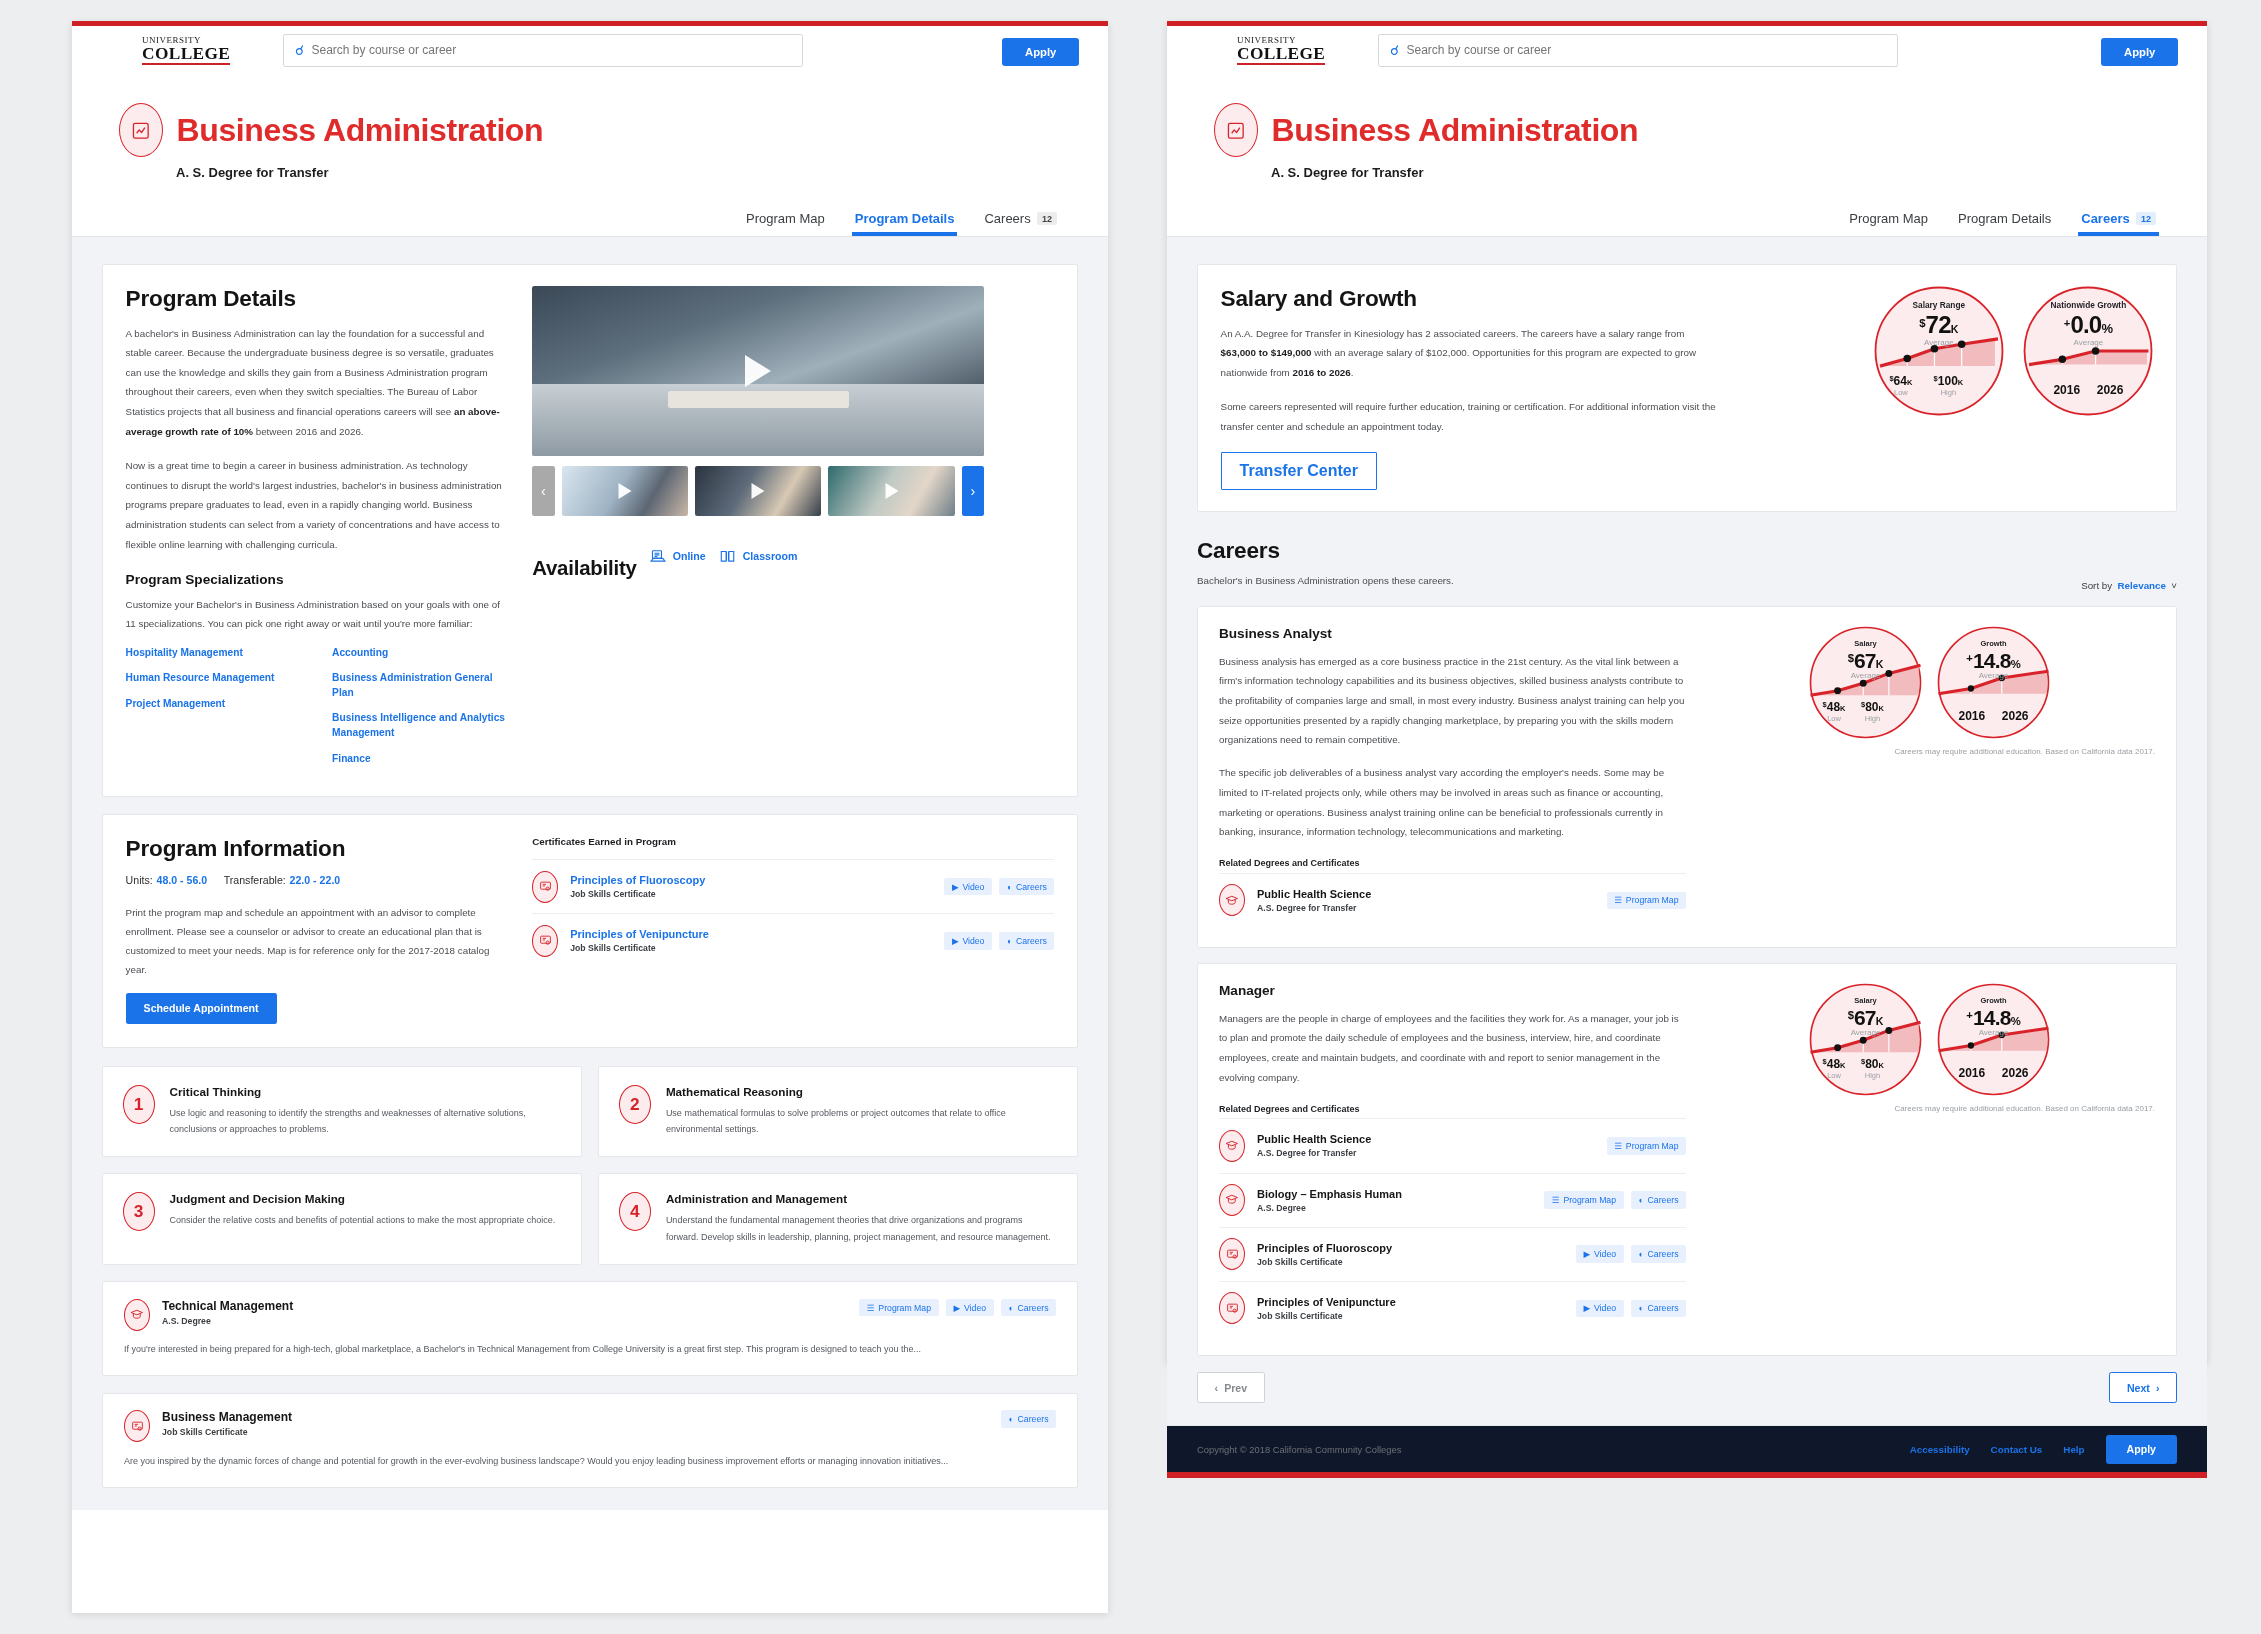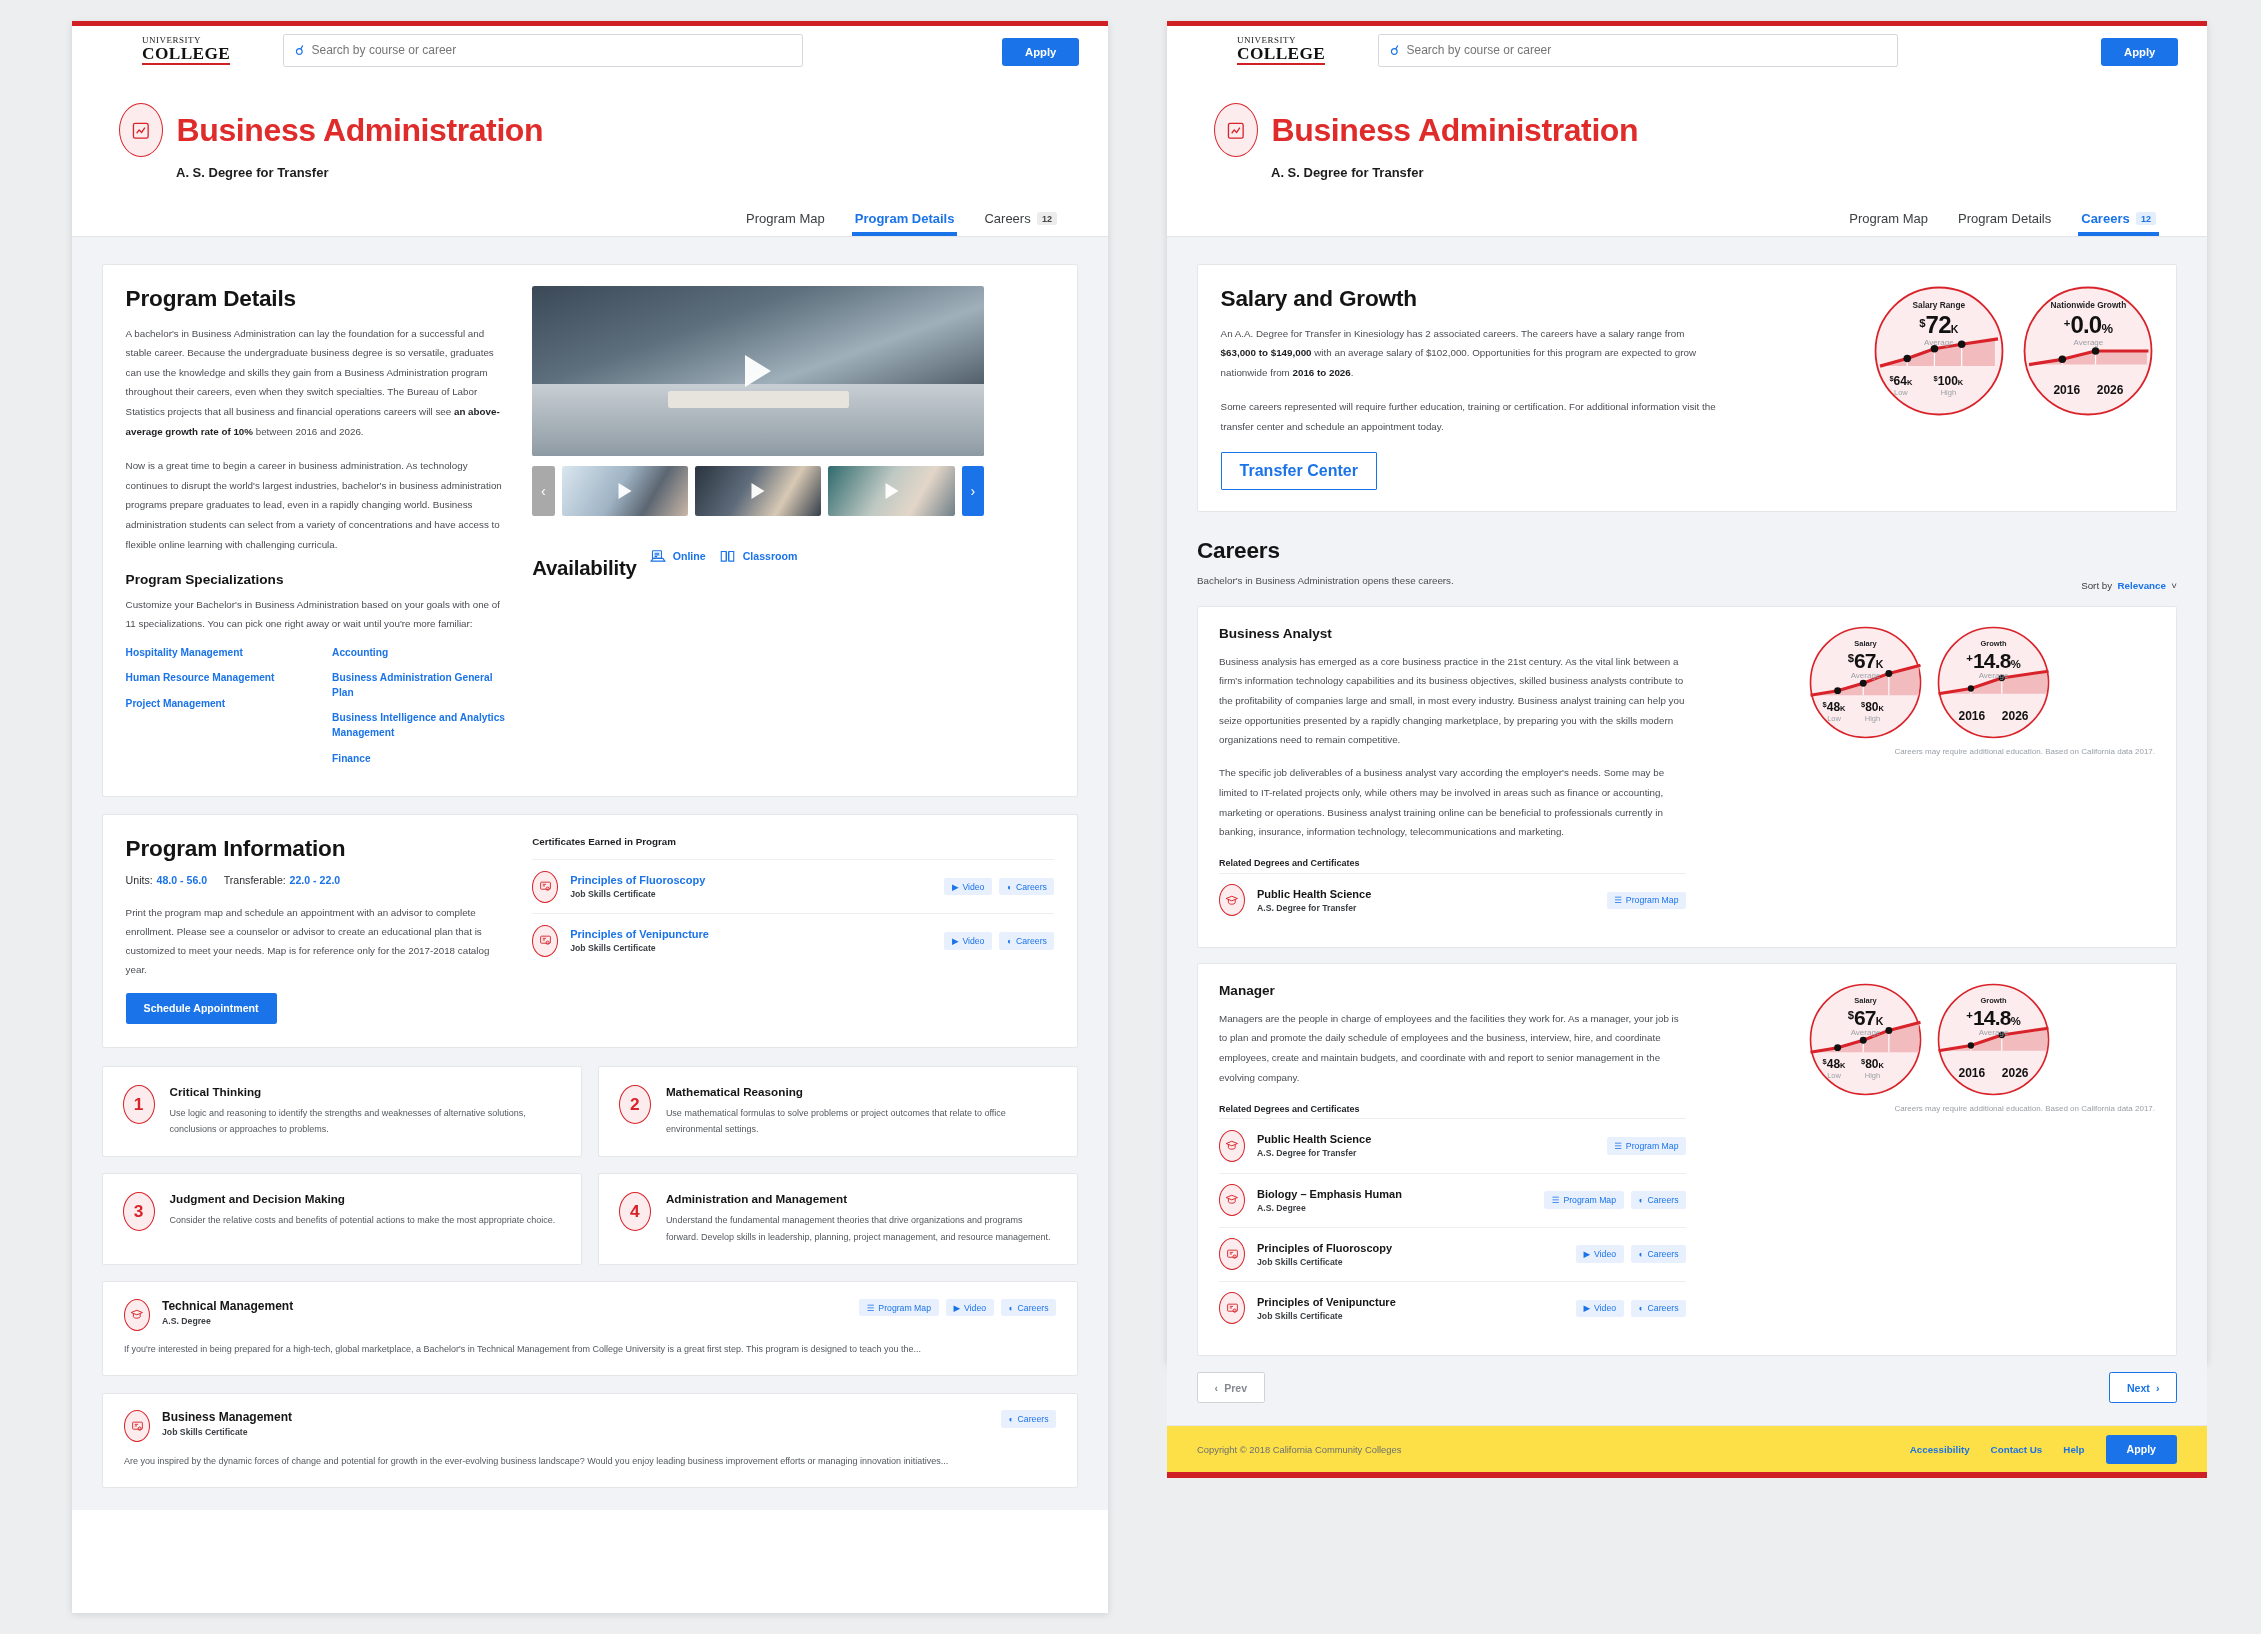--- a/index.html
+++ b/index.html
@@ -103,21 +103,21 @@
             display:flex; align-items:center; justify-content:center; color:#d8232a; font-size:17.3px; font-weight:bold; flex:0 0 auto;}
   .lo-t { font-size:11.7px; font-weight:bold; color:#161616; margin-bottom:6.8px;}
   .lo-d { font-size:9px; line-height:1.85; color:#54585e;}
 
   
   .rp-card { background:#fff; border:0.8px solid #e4e6e9; border-radius:2.3px; padding:16.6px 21px; margin-top:16.6px;}
   .rp-top { display:flex; align-items:flex-start; }
   .rp-desc { font-size:9px; line-height:1.9; color:#54585e; margin-top:10.6px; }
 
   
-  .foot { background:#fde047; height:47px; display:flex; align-items:center; padding:0 30px; border-top:0.8px solid #e6e8eb;}
+  .foot { background:#0f172a; height:47px; display:flex; align-items:center; padding:0 30px; border-top:0.8px solid #e6e8eb;}
   .foot .cp { font-size:9.4px; color:#6b7075; }
   .foot .links { margin-left:auto; display:flex; align-items:center; gap:21px;}
   .foot .links a { color:#1a73e8; font-size:9.8px; font-weight:bold; text-decoration:none; cursor:pointer;}
   .foot .apply2 { background:#1a73e8; color:#fff; font-size:10.6px; font-weight:bold; padding:8.3px 21px;
                   border:0; border-radius:3px; cursor:pointer; font-family:"Liberation Sans",sans-serif;}
 
   
   .sg-card { display:flex; padding:21px 22.6px; gap:19.6px; align-items:flex-start;}
   .sg-left { width:497px; }
   .btn-outline { display:inline-block; border:1.1px solid #1a73e8; color:#1a73e8; background:#fff;

